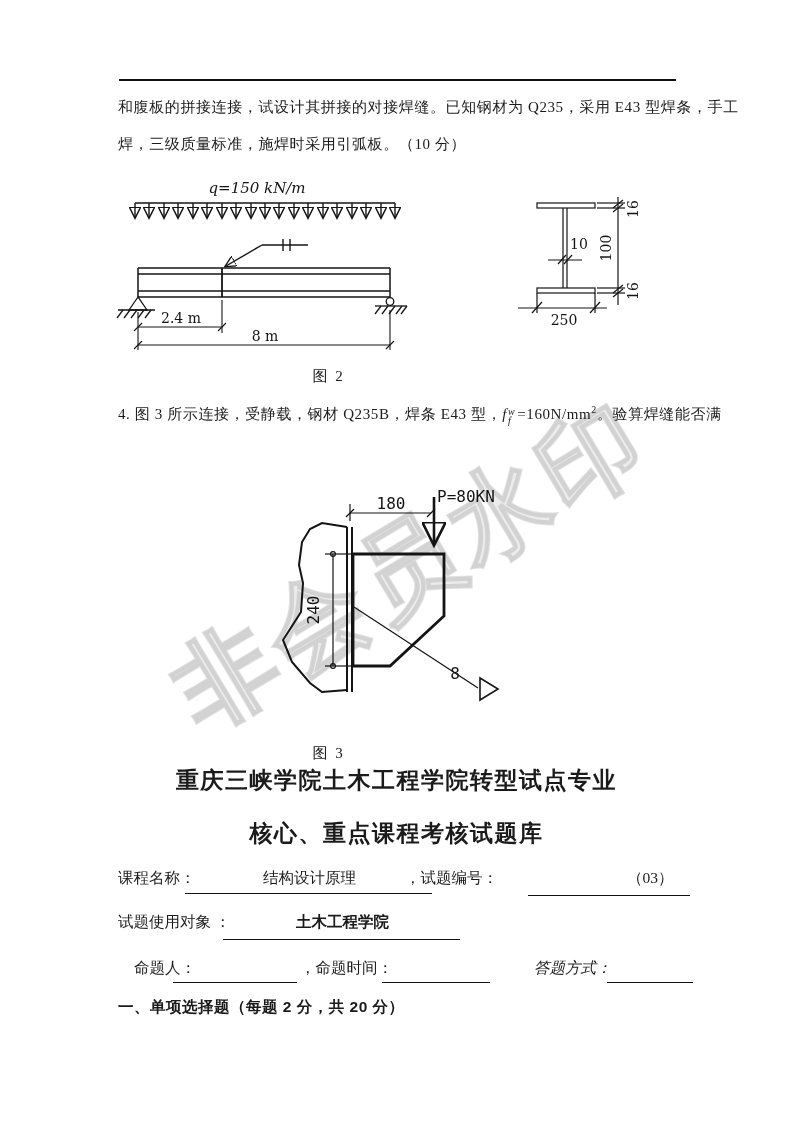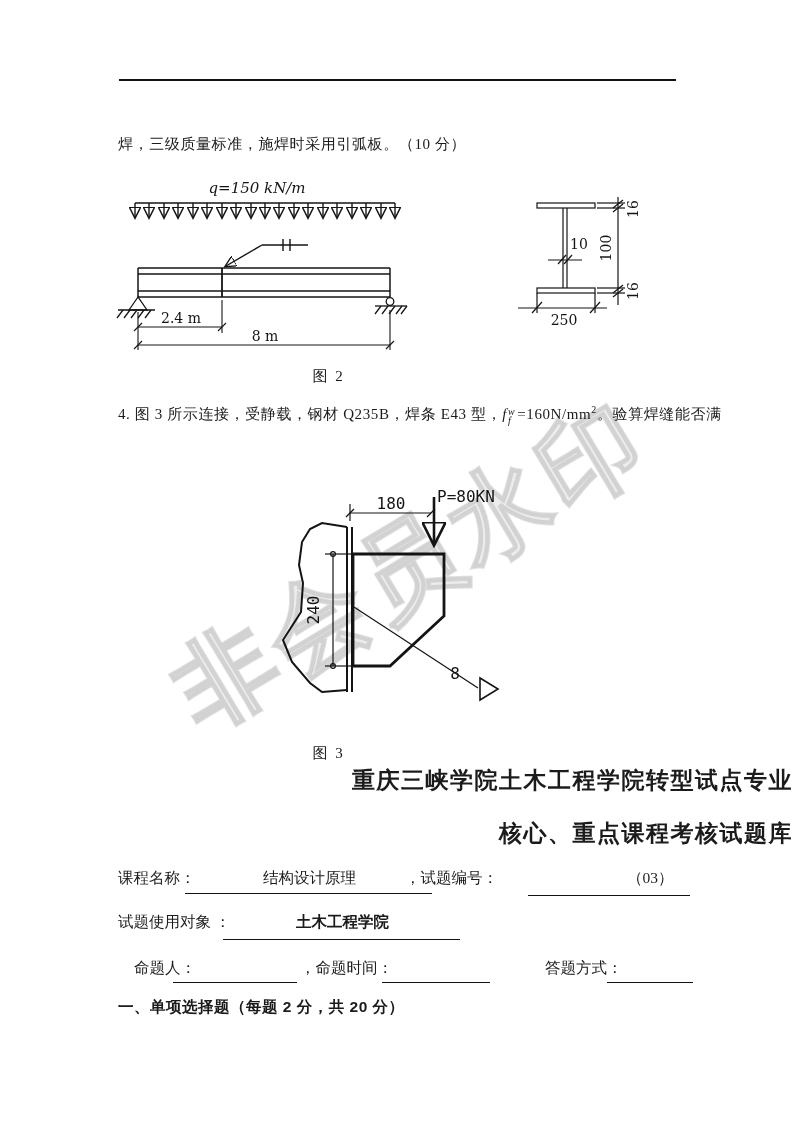--- a/index.html
+++ b/index.html
@@ -3,21 +3,21 @@
 <meta charset="utf-8">
 <style>
   html,body{margin:0;padding:0;background:#888;}
   .page{
     position:relative;width:793px;height:1122px;margin:0 auto;background:#ffffff;
     font-family:"Liberation Serif","DejaVu Serif",serif;color:#1b1b1b;overflow:hidden;
   }
   .rule-top{position:absolute;left:119px;top:79px;width:557px;border-top:2.2px solid #111;}
   .para{position:absolute;left:118px;width:565px;font-size:15px;letter-spacing:0.6px;line-height:20px;white-space:nowrap;}
   .caption{position:absolute;left:0;width:657px;text-align:center;font-size:15px;letter-spacing:2px;}
-  .title{position:absolute;left:0;width:793px;text-align:right;font-weight:bold;
+  .title{position:absolute;left:0;width:793px;text-align:center;font-weight:bold;
          font-family:"Liberation Sans","DejaVu Sans",sans-serif;font-size:23px;letter-spacing:1.5px;}
   .formrow{position:absolute;font-size:15.5px;white-space:nowrap;}
   .blank{position:absolute;border-bottom:1.6px solid #111;height:1px;}
   .secheading{position:absolute;left:118px;top:997px;font-weight:bold;
          font-family:"Liberation Sans","DejaVu Sans",sans-serif;font-size:15.5px;letter-spacing:0.5px;}
   .watermark{
     position:absolute;left:80px;top:495px;width:660px;height:140px;
     text-align:center;font-size:100px;font-weight:bold;line-height:140px;
     font-family:"Liberation Sans","DejaVu Sans",sans-serif;
     color:rgba(120,120,120,0.14);-webkit-text-stroke:2px rgba(120,120,120,0.22);
@@ -36,20 +36,21 @@
 </style>
 </head>
 <body>
 
 <div class="page">
 
   <div class="watermark">非会员水印</div>
 
   <div class="rule-top"></div>
 
+  <div class="para" style="top:97px;">和腹板的拼接连接，试设计其拼接的对接焊缝。已知钢材为 Q235，采用 E43 型焊条，手工</div>
   <div class="para" style="top:134px;">焊，三级质量标准，施焊时采用引弧板。（10 分）</div>
 
   <svg style="left:105px;top:178px;" width="560" height="200" viewBox="0 0 560 200">
     <defs>
       <marker id="ah" markerWidth="9" markerHeight="8" refX="7" refY="4" orient="auto">
         <path d="M0,0 L8,4 L0,8 z" fill="#141414" stroke="none"></path>
       </marker>
     </defs>
 
     <g stroke-width="1.4">
@@ -223,18 +224,18 @@
   <div class="blank" style="left:528px;top:894px;width:162px;"></div>
 
   <div class="formrow" style="left:118px;top:912px;">试题使用对象 ：</div>
   <div class="formrow" style="left:296px;top:912px;font-weight:bold;">土木工程学院</div>
   <div class="blank" style="left:223px;top:938px;width:237px;"></div>
 
   <div class="formrow" style="left:118px;top:958px;margin-left:16px;">命题人：</div>
   <div class="blank" style="left:173px;top:981px;width:124px;"></div>
   <div class="formrow" style="left:300px;top:958px;">，命题时间：</div>
   <div class="blank" style="left:382px;top:981px;width:108px;"></div>
-  <div class="formrow" style="left:545px;top:958px;">答题方式：</div>
+  <div class="formrow" style="left:534px;top:958px;font-style:italic;">答题方式：</div>
   <div class="blank" style="left:607px;top:981px;width:86px;"></div>
 
   <div class="secheading">一、单项选择题（每题 2 分，共 20 分）</div>
 
 </div>
 
 </body></html>

